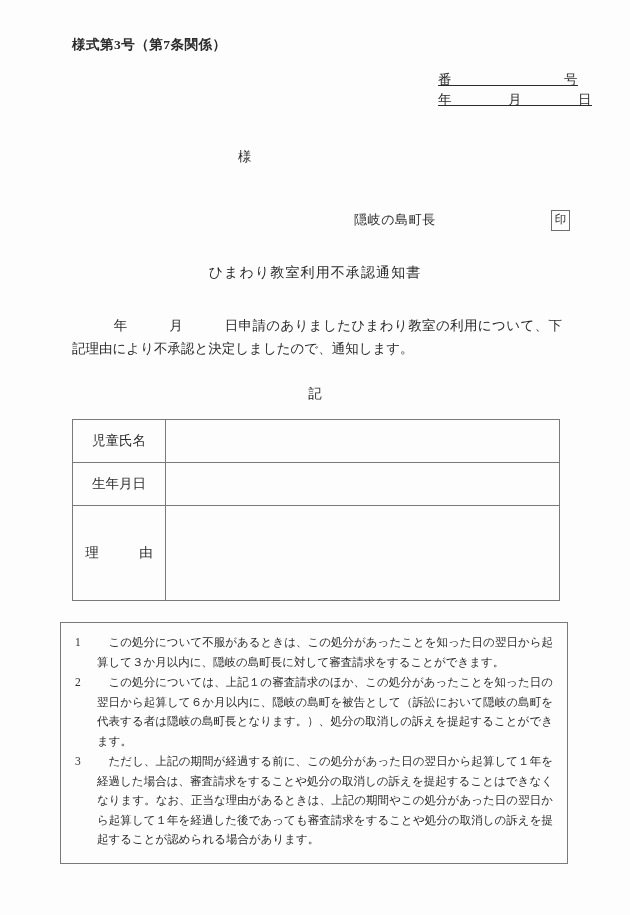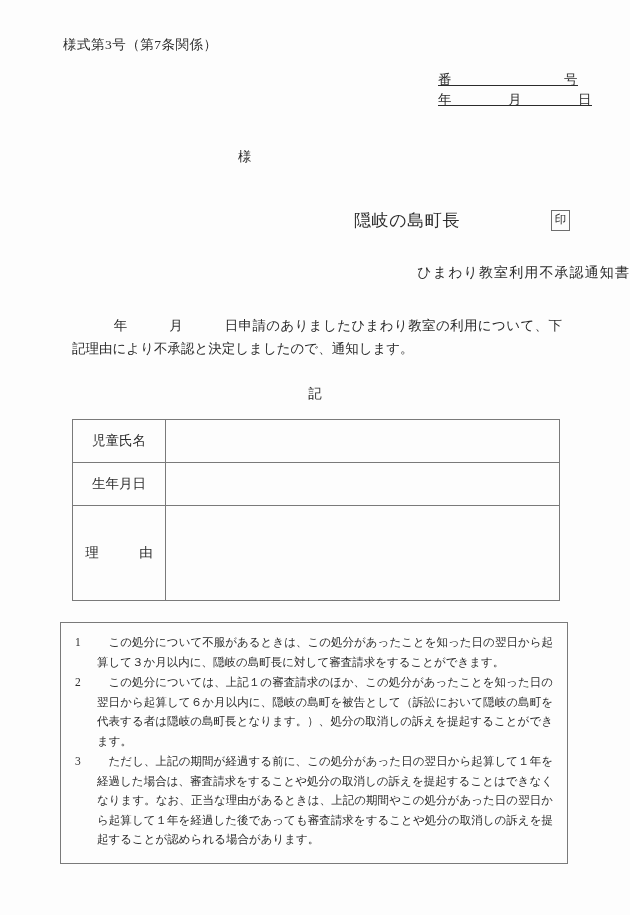--- a/index.html
+++ b/index.html
@@ -19,25 +19,26 @@
 
   .page {
     position: relative;
     width: 630px;
     height: 915px;
   }
 
   
   .form-code {
     position: absolute;
-    left: 63px;
+    left: 72px;
     top: 36px;
     font-size: 13.5px;
     letter-spacing: 0.5px;
     white-space: pre;
+    font-weight: bold;
   }
 
   .doc-number-block {
     position: absolute;
     left: 438px;
     top: 70px;
     font-size: 13.5px;
     line-height: 20px;
   }
   .doc-number-row {
@@ -61,21 +62,21 @@
     position: absolute;
     left: 322px;
     top: 208px;
     width: 248px;
     height: 24px;
     display: flex;
     align-items: center;
     justify-content: space-between;
   }
   .issuer-name {
-    font-size: 17px;
+    font-size: 13px;
     letter-spacing: 0.6px;
     white-space: pre;
     padding-left: 32px;
   }
   .seal-box {
     width: 19px;
     height: 21px;
     border: 1px solid #6d6d6d;
     display: flex;
     align-items: center;
@@ -84,21 +85,21 @@
     line-height: 1;
     box-sizing: border-box;
   }
 
   
   .doc-title {
     position: absolute;
     left: 0;
     top: 264px;
     width: 630px;
-    text-align: right;
+    text-align: center;
     font-size: 14px;
     letter-spacing: 1.1px;
     white-space: pre;
   }
 
   
   .body-text {
     position: absolute;
     left: 72px;
     top: 314px;

